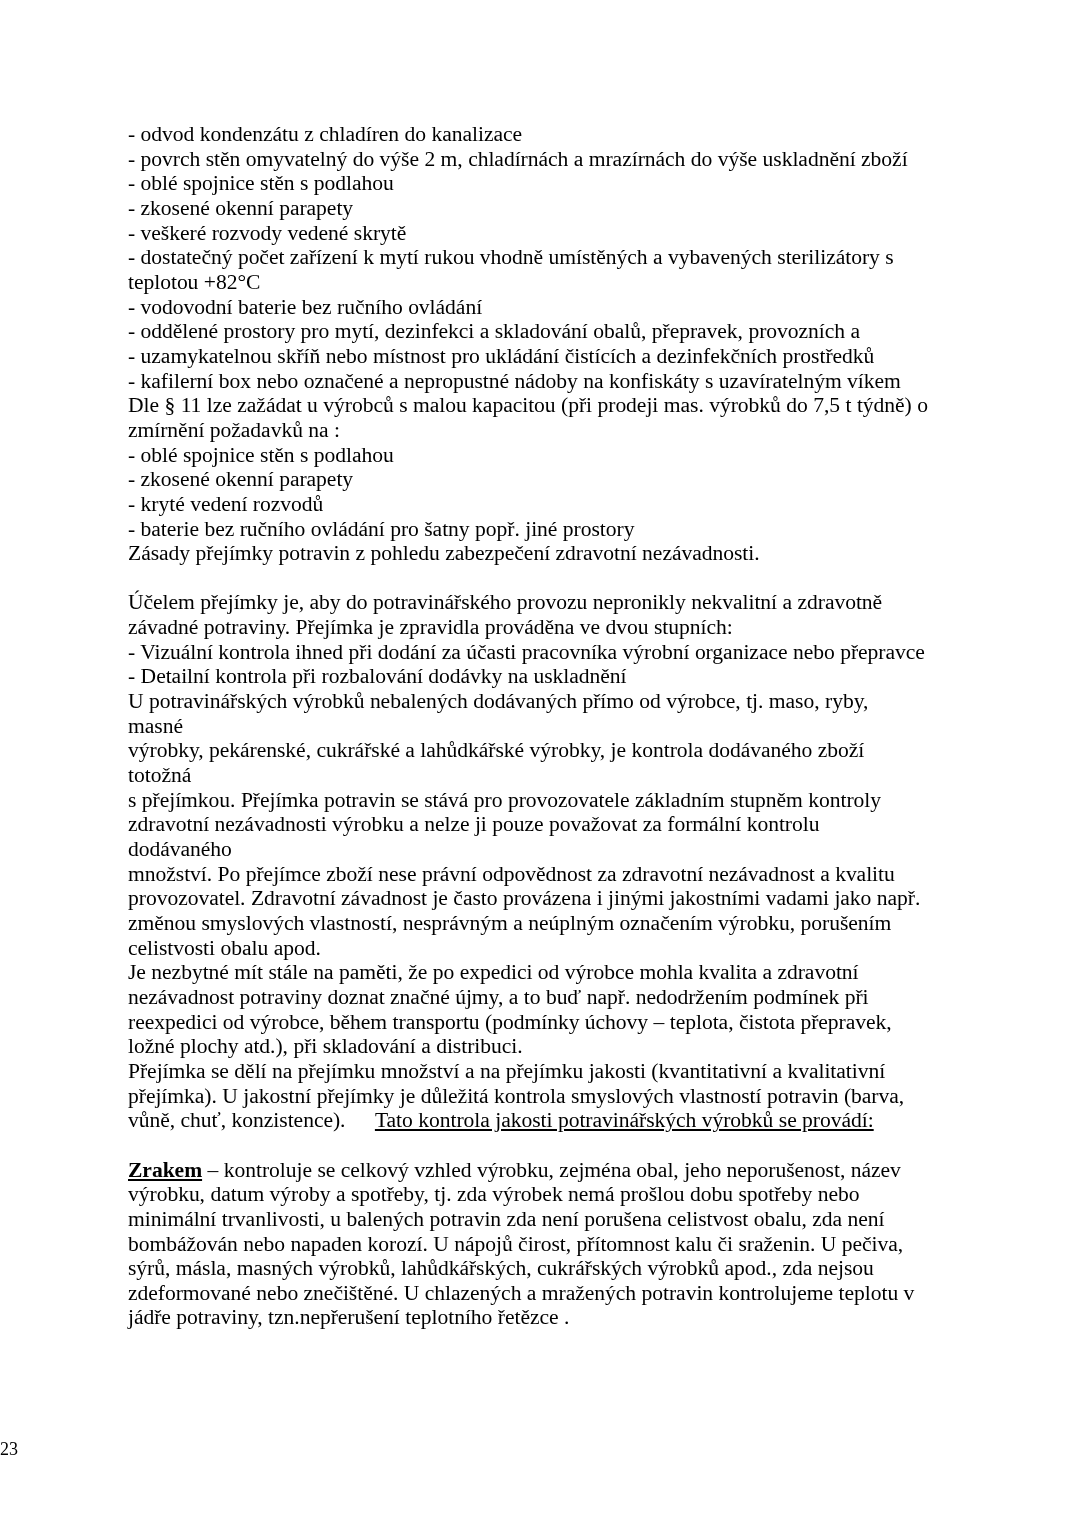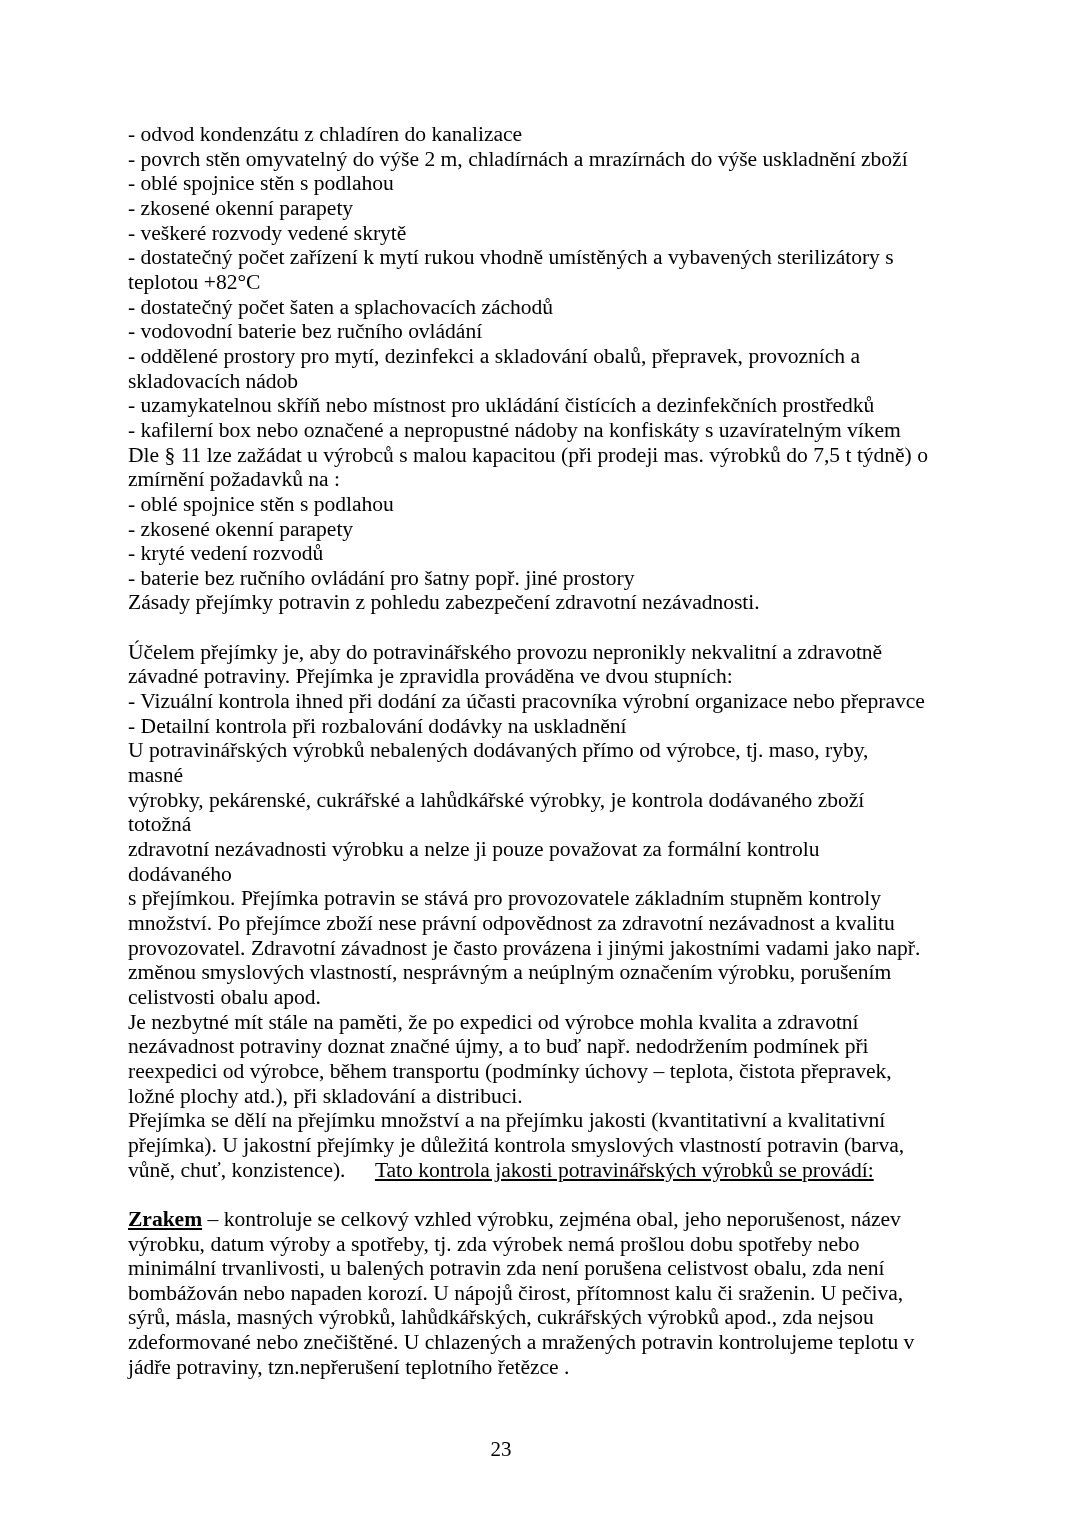--- a/index.html
+++ b/index.html
@@ -50,68 +50,65 @@
   .bu {
     font-weight: bold;
     text-decoration: underline;
     text-underline-offset: 2px;
   }
   .page-number {
     position: absolute;
     left: 0;
     top: 1437px;
     width: 944px;
-    text-align: center;
-    font-size: 21px;
+    text-align: left;
+    font-size: 18px;
     line-height: 24.65px;
     font-family: "Liberation Serif", "DejaVu Serif", serif;
-    margin-left: 29px;
   }
 </style>
 </head>
 <body>
 
 <div class="page">
 
   <div class="text-column">
 
     <p class="para" id="req-list">
         <span class="ln">- odvod kondenzátu z chladíren do kanalizace</span>
         <span class="ln">- povrch stěn omyvatelný do výše 2 m, chladírnách a mrazírnách do výše uskladnění zboží</span>
         <span class="ln">- oblé spojnice stěn s podlahou</span>
         <span class="ln">- zkosené okenní parapety</span>
         <span class="ln">- veškeré rozvody vedené skrytě</span>
         <span class="ln">- dostatečný počet zařízení k mytí rukou vhodně umístěných a vybavených sterilizátory s</span>
         <span class="ln">teplotou +82°C</span>
-        <span class="ln">- dostatečný počet šaten a splachovacích záchodů</span>
         <span class="ln">- vodovodní baterie bez ručního ovládání</span>
         <span class="ln">- oddělené prostory pro mytí, dezinfekci a skladování obalů, přepravek, provozních a</span>
-        <span class="ln">skladovacích nádob</span>
         <span class="ln">- uzamykatelnou skříň nebo místnost pro ukládání čistících a dezinfekčních prostředků</span>
         <span class="ln">- kafilerní box nebo označené a nepropustné nádoby na konfiskáty s uzavíratelným víkem</span>
         <span class="ln">Dle § 11 lze zažádat u výrobců s malou kapacitou (při prodeji mas. výrobků do 7,5 t týdně) o</span>
         <span class="ln">zmírnění požadavků na :</span>
         <span class="ln">- oblé spojnice stěn s podlahou</span>
         <span class="ln">- zkosené okenní parapety</span>
         <span class="ln">- kryté vedení rozvodů</span>
         <span class="ln">- baterie bez ručního ovládání pro šatny popř. jiné prostory</span>
         <span class="ln">Zásady přejímky potravin z pohledu zabezpečení zdravotní nezávadnosti.</span>
       </p>
 
     <span class="spacer-line"></span>
 
     <p class="para" id="acc-para">
         <span class="ln">Účelem přejímky je, aby do potravinářského provozu nepronikly nekvalitní a zdravotně</span>
         <span class="ln">závadné potraviny. Přejímka je zpravidla prováděna ve dvou stupních:</span>
         <span class="ln">- Vizuální kontrola ihned při dodání za účasti pracovníka výrobní organizace nebo přepravce</span>
         <span class="ln">- Detailní kontrola při rozbalování dodávky na uskladnění</span>
         <span class="ln">U potravinářských výrobků nebalených dodávaných přímo od výrobce, tj. maso, ryby, masné</span>
         <span class="ln">výrobky, pekárenské, cukrářské a lahůdkářské výrobky, je kontrola dodávaného zboží totožná</span>
+        <span class="ln">s přejímkou. Přejímka potravin se stává pro provozovatele základním stupněm kontroly</span>
         <span class="ln">zdravotní nezávadnosti výrobku a nelze ji pouze považovat za formální kontrolu dodávaného</span>
-        <span class="ln">s přejímkou. Přejímka potravin se stává pro provozovatele základním stupněm kontroly</span>
         <span class="ln">množství. Po přejímce zboží nese právní odpovědnost za zdravotní nezávadnost a kvalitu</span>
         <span class="ln">provozovatel. Zdravotní závadnost je často provázena i jinými jakostními vadami jako např.</span>
         <span class="ln">změnou smyslových vlastností, nesprávným a neúplným označením výrobku, porušením</span>
         <span class="ln">celistvosti obalu apod.</span>
         <span class="ln">Je nezbytné mít stále na paměti, že po expedici od výrobce mohla kvalita a zdravotní</span>
         <span class="ln">nezávadnost potraviny doznat značné újmy, a to buď např. nedodržením podmínek při</span>
         <span class="ln">reexpedici od výrobce, během transportu (podmínky úchovy – teplota, čistota přepravek,</span>
         <span class="ln">ložné plochy atd.), při skladování a distribuci.</span>
         <span class="ln">Přejímka se dělí na přejímku množství a na přejímku jakosti (kvantitativní a kvalitativní</span>
         <span class="ln">přejímka). U jakostní přejímky je důležitá kontrola smyslových vlastností potravin (barva,</span>

